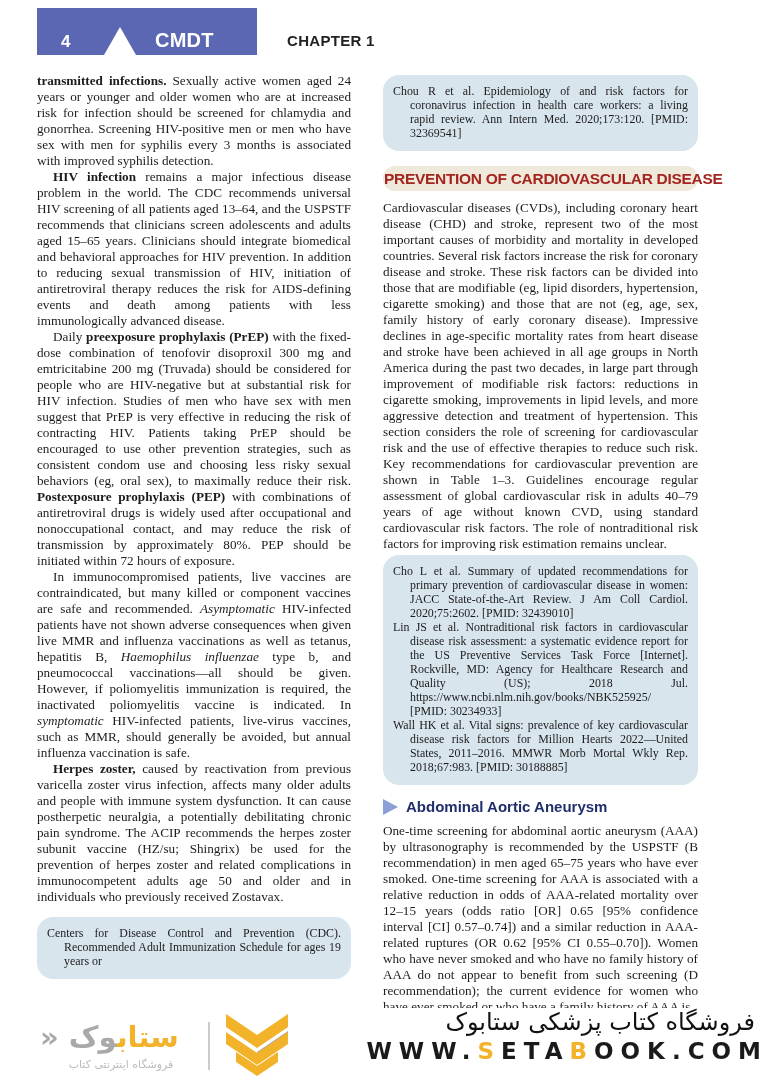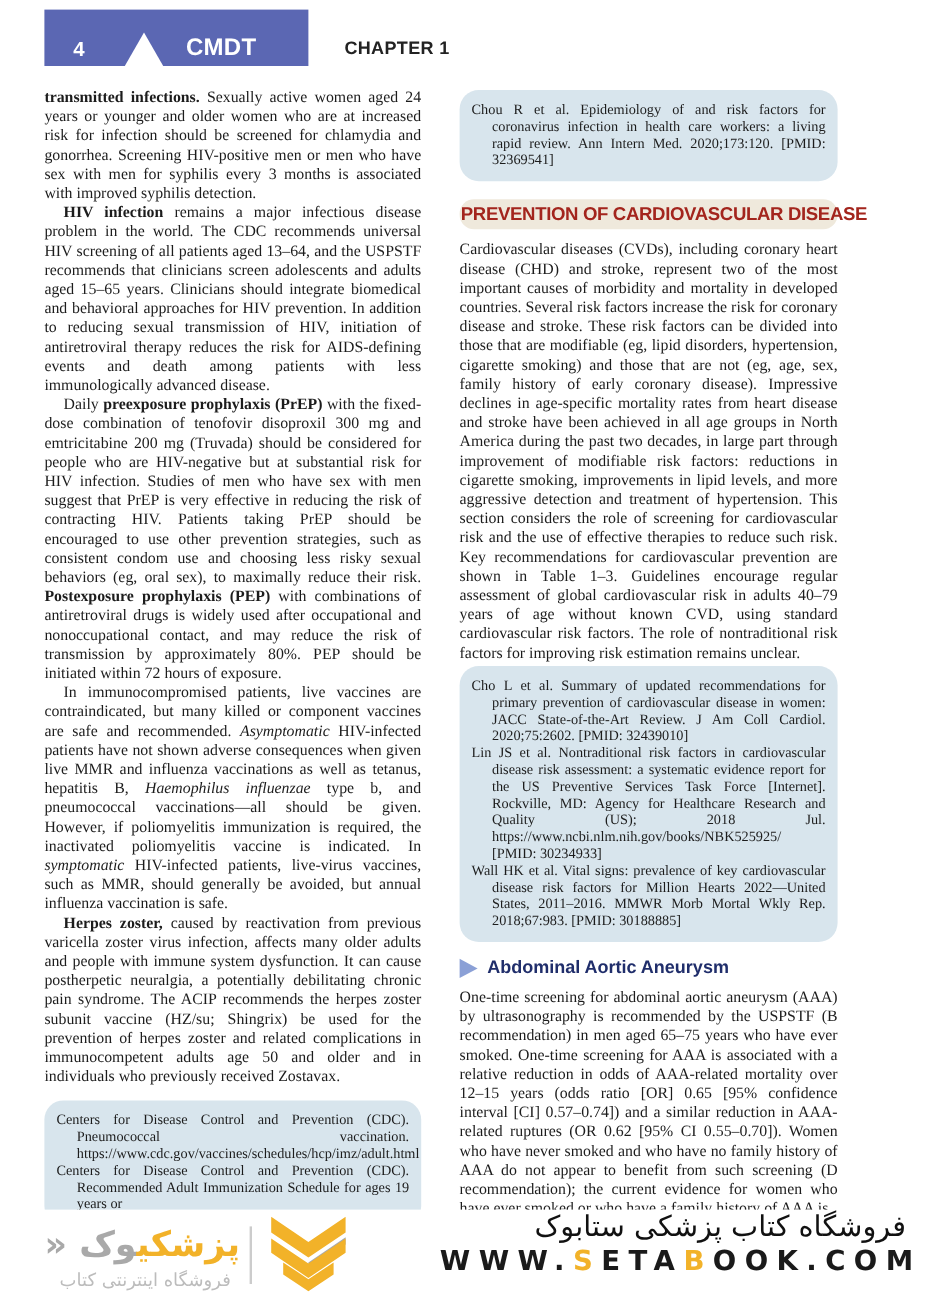--- a/index.html
+++ b/index.html
@@ -98,21 +98,21 @@
   }
   .logo-wordmark{
     position:absolute;left:40px;top:12px;width:160px;
     direction:rtl;text-align:left;
     font-family:"DejaVu Sans", sans-serif;font-weight:bold;font-size:29px;
     white-space:nowrap;
   }
   .logo-subtitle{
     position:absolute;left:46px;top:50px;width:150px;text-align:center;
     direction:rtl;
-    font-family:"DejaVu Sans", sans-serif;font-size:15px;color:#bcbcbc;
+    font-family:"DejaVu Sans", sans-serif;font-size:11px;color:#bcbcbc;
   }
   .logo-divider{
     position:absolute;left:208px;top:14px;width:2px;height:48px;
     background:#cccccc;
   }
   .chevron-emblem{position:absolute;left:224px;top:6px;}
   .store-name-fa{
     position:absolute;right:21px;top:0px;
     direction:rtl;
     font-family:"DejaVu Sans", sans-serif;font-size:24px;color:#111111;margin-left:20px;
@@ -133,21 +133,20 @@
 </div>
 <span class="chapter">CHAPTER 1</span>
 
 <div class="col col-left">
   <p class="para"><span class="rb">transmitted infections.</span><span> Sexually active women aged 24 years or younger and older women who are at increased risk for infection should be screened for chlamydia and gonorrhea. Screening HIV-positive men or men who have sex with men for syphilis every 3 months is associated with improved syphilis detection.</span></p>
   <p class="para indent"><span class="rb">HIV infection</span><span> remains a major infectious disease problem in the world. The CDC recommends universal HIV screening of all patients aged 13–64, and the USPSTF recommends that clinicians screen adolescents and adults aged 15–65 years. Clinicians should integrate biomedical and behavioral approaches for HIV prevention. In addition to reducing sexual transmission of HIV, initiation of antiretroviral therapy reduces the risk for AIDS-defining events and death among patients with less immunologically advanced disease.</span></p>
   <p class="para indent"><span>Daily </span><span class="rb">preexposure prophylaxis (PrEP)</span><span> with the fixed-dose combination of tenofovir disoproxil 300 mg and emtricitabine 200 mg (Truvada) should be considered for people who are HIV-negative but at substantial risk for HIV infection. Studies of men who have sex with men suggest that PrEP is very effective in reducing the risk of contracting HIV. Patients taking PrEP should be encouraged to use other prevention strategies, such as consistent condom use and choosing less risky sexual behaviors (eg, oral sex), to maximally reduce their risk. </span><span class="rb">Postexposure prophylaxis (PEP)</span><span> with combinations of antiretroviral drugs is widely used after occupational and nonoccupational contact, and may reduce the risk of transmission by approximately 80%. PEP should be initiated within 72 hours of exposure.</span></p>
   <p class="para indent"><span>In immunocompromised patients, live vaccines are contraindicated, but many killed or component vaccines are safe and recommended. </span><span class="ri">Asymptomatic</span><span> HIV-infected patients have not shown adverse consequences when given live MMR and influenza vaccinations as well as tetanus, hepatitis B, </span><span class="ri">Haemophilus influenzae</span><span> type b, and pneumococcal vaccinations—all should be given. However, if poliomyelitis immunization is required, the inactivated poliomyelitis vaccine is indicated. In </span><span class="ri">symptomatic</span><span> HIV-infected patients, live-virus vaccines, such as MMR, should generally be avoided, but annual influenza vaccination is safe.</span></p>
   <p class="para indent"><span class="rb">Herpes zoster,</span><span> caused by reactivation from previous varicella zoster virus infection, affects many older adults and people with immune system dysfunction. It can cause postherpetic neuralgia, a potentially debilitating chronic pain syndrome. The ACIP recommends the herpes zoster subunit vaccine (HZ/su; Shingrix) be used for the prevention of herpes zoster and related complications in immunocompetent adults age 50 and older and in individuals who previously received Zostavax.</span></p>
   <div class="refbox">
-    <p class="ref">Centers for Disease Control and Prevention (CDC). Pneumococcal vaccination. https://www.cdc.gov/vaccines/schedules/hcp/imz/adult.html</p>
     <p class="ref">Centers for Disease Control and Prevention (CDC). Recommended Adult Immunization Schedule for ages 19 years or</p>
   </div>
 </div>
 
 <div class="col col-right">
   <div class="refbox refbox-top">
     <p class="ref">Chou R et al. Epidemiology of and risk factors for coronavirus infection in health care workers: a living rapid review. Ann Intern Med. 2020;173:120. [PMID: 32369541]</p>
   </div>
   <div class="section-bar">
     <span class="section-title">PREVENTION OF CARDIOVASCULAR DISEASE</span>
@@ -159,21 +158,21 @@
     <p class="ref">Wall HK et al. Vital signs: prevalence of key cardiovascular disease risk factors for Million Hearts 2022—United States, 2011–2016. MMWR Morb Mortal Wkly Rep. 2018;67:983. [PMID: 30188885]</p>
   </div>
   <h3 class="subsection">
     <span class="tri"></span>
     <span class="subsection-title">Abdominal Aortic Aneurysm</span>
   </h3>
   <p class="para para-aaa"><span>One-time screening for abdominal aortic aneurysm (AAA) by ultrasonography is recommended by the USPSTF (B recommendation) in men aged 65–75 years who have ever smoked. One-time screening for AAA is associated with a relative reduction in odds of AAA-related mortality over 12–15 years (odds ratio [OR] 0.65 [95% confidence interval [CI] 0.57–0.74]) and a similar reduction in AAA-related ruptures (OR 0.62 [95% CI 0.55–0.70]). Women who have never smoked and who have no family history of AAA do not appear to benefit from such screening (D recommendation); the current evidence for women who have ever smoked or who have a family history of AAA is</span></p>
 </div>
 
 <div class="footer">
-  <div class="logo-wordmark"><span class="ry">پزشکی</span><span class="rg">وک</span><span class="rg"> «</span></div>
+  <div class="logo-wordmark"><span class="ry">ستاب</span><span class="rg">وک</span><span class="rg"> «</span></div>
   <div class="logo-subtitle">فروشگاه اینترنتی کتاب</div>
   <div class="logo-divider"></div>
   <svg class="chevron-emblem" width="66" height="64" viewBox="0 0 66 64">
     <polygon fill="#f2b229" points="2,0 33,21 64,0 64,13 33,34 2,13"></polygon>
     <polygon fill="#a9a9a9" points="33,38 64,17 64,23 33,44"></polygon>
     <polygon fill="#f2b229" points="2,18 33,39 64,18 64,30 33,51 2,30"></polygon>
     <polygon fill="#f2b229" points="12,38 33,52 54,38 54,48 33,62 12,48"></polygon>
   </svg>
   <div class="store-name-fa">فروشگاه کتاب پزشکی ستابوک</div>
   <div class="site-url"><span>WWW.</span><span class="ry">S</span><span>ETA</span><span class="ry">B</span><span>OOK.COM</span></div>

